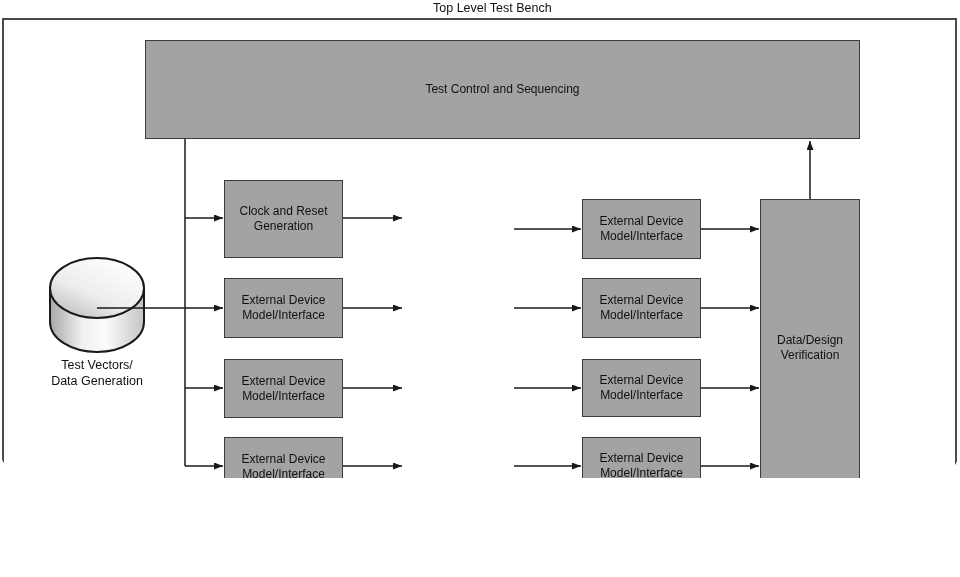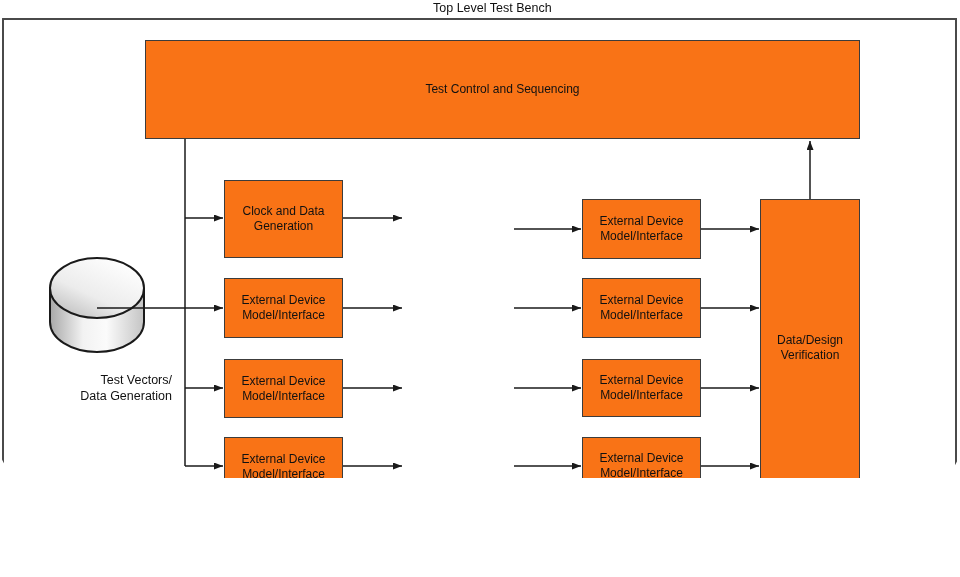--- a/index.html
+++ b/index.html
@@ -34,41 +34,40 @@
     position: absolute;
     left: 0;
     top: 0;
     width: 960px;
     height: 577px;
   }
   .node {
     position: absolute;
     box-sizing: border-box;
     border: 1px solid #3c3c3c;
-    background: #f97316;
+    background: #a3a3a3;
     display: flex;
     align-items: center;
     justify-content: center;
     text-align: center;
     font-size: 12px;
     line-height: 15px;
     color: #111111;
     white-space: pre-line;
   }
   .cyl-label {
     position: absolute;
     left: 22px;
     top: 357px;
     width: 150px;
-    text-align: right;
+    text-align: center;
     font-size: 12.5px;
     line-height: 16px;
     color: #111111;
     white-space: pre-line;
-    margin-top: 15px;
   }
 </style>
 </head>
 <body>
 
 <div class="page">
 
   <div class="diagram-title">Top Level Test Bench</div>
 
   <div class="frame"></div>
@@ -117,21 +116,21 @@
     <line x1="701" y1="229" x2="759" y2="229" stroke="#1a1a1a" stroke-width="1.5" marker-end="url(#arrR)"></line>
     <line x1="701" y1="308" x2="759" y2="308" stroke="#1a1a1a" stroke-width="1.5" marker-end="url(#arrR)"></line>
     <line x1="701" y1="388" x2="759" y2="388" stroke="#1a1a1a" stroke-width="1.5" marker-end="url(#arrR)"></line>
     <line x1="701" y1="466" x2="759" y2="466" stroke="#1a1a1a" stroke-width="1.5" marker-end="url(#arrR)"></line>
 
     <line x1="810" y1="199" x2="810" y2="141" stroke="#1a1a1a" stroke-width="1.5" marker-end="url(#arrR)"></line>
   </svg>
 
   <div class="node" style="left:145px; top:40px; width:715px; height:99px;">Test Control and Sequencing</div>
 
-  <div class="node" style="left:224px; top:180px; width:119px; height:78px;">Clock and Data
+  <div class="node" style="left:224px; top:180px; width:119px; height:78px;">Clock and Reset
 Generation</div>
 
   <div class="node" style="left:224px; top:278px; width:119px; height:60px;">External Device
 Model/Interface</div>
 
   <div class="node" style="left:224px; top:359px; width:119px; height:59px;">External Device
 Model/Interface</div>
 
   <div class="node" style="left:224px; top:437px; width:119px; height:59px;">External Device
 Model/Interface</div>

